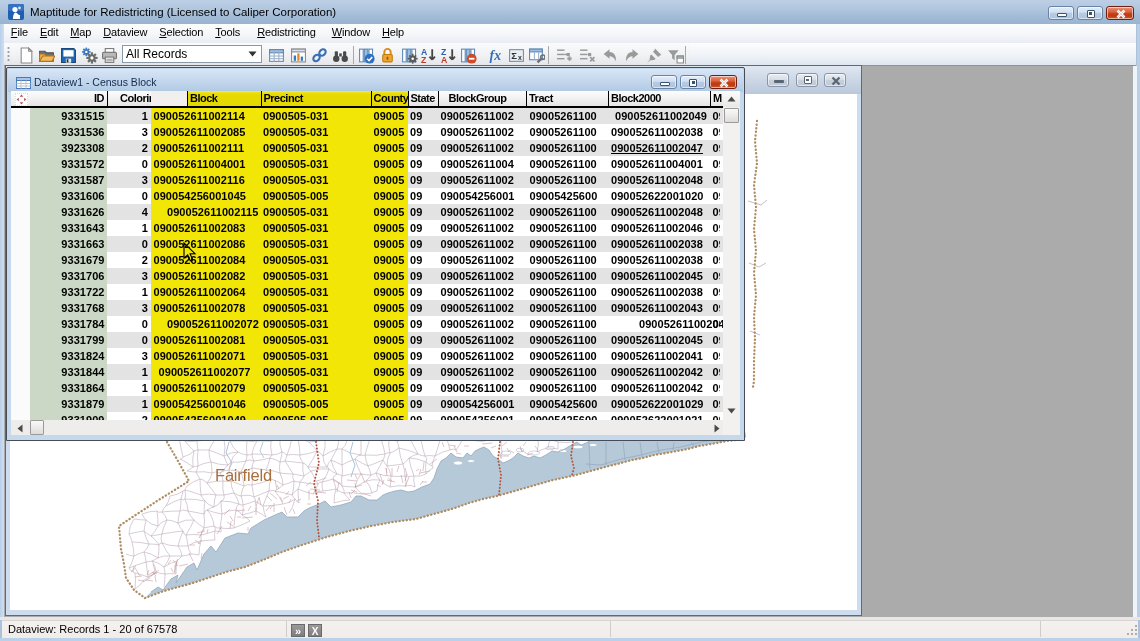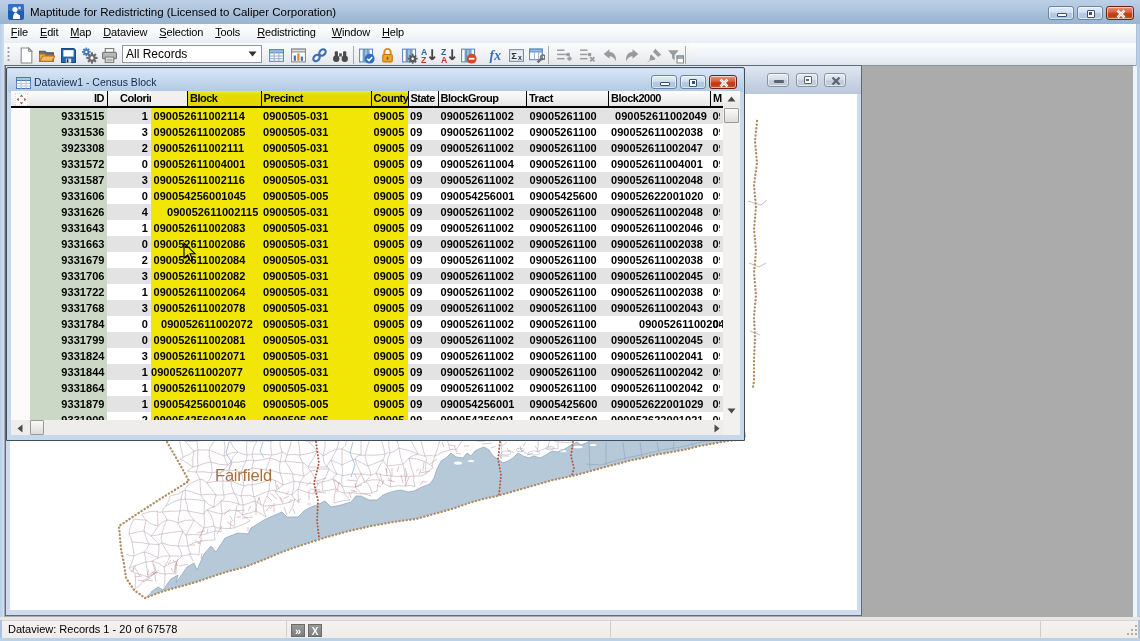--- a/index.html
+++ b/index.html
@@ -832,21 +832,21 @@
     </div>
 
 <div style="position:absolute;left:11px;top:91px;width:728.5px;height:344px;background:#f1f0ef;overflow:hidden">
 </div>
 <div class="h" style="left:30px;top:91px;width:77px;height:15.5px;background:linear-gradient(180deg,#fdfdfd 0%,#efeeee 60%,#e4e3e2 100%);border-left:1px solid #000;text-align:right;padding-right:3px;border-left:none;">ID</div>
     <div class="h" style="left:107px;top:91px;width:44px;height:15.5px;background:linear-gradient(180deg,#fdfdfd 0%,#efeeee 60%,#e4e3e2 100%);border-left:1px solid #000;text-align:left;padding-left:12px;overflow:hidden;">Coloring</div>
     <div class="h" style="left:151px;top:91px;width:109.5px;height:15.5px;background:linear-gradient(180deg,#f6ea30 0%,#e7da00 20%,#e4d700 100%);border-left:1px solid #000;text-align:left;padding-left:2px;overflow:hidden;margin-left:36px;">Block</div>
     <div class="h" style="left:260.5px;top:91px;width:110.0px;height:15.5px;background:linear-gradient(180deg,#f6ea30 0%,#e7da00 20%,#e4d700 100%);border-left:1px solid #000;text-align:left;padding-left:2px;overflow:hidden;">Precinct</div>
     <div class="h" style="left:370.5px;top:91px;width:37.0px;height:15.5px;background:linear-gradient(180deg,#f6ea30 0%,#e7da00 20%,#e4d700 100%);border-left:1px solid #000;text-align:left;padding-left:2px;overflow:hidden;">County</div>
     <div class="h" style="left:407.5px;top:91px;width:30.0px;height:15.5px;background:linear-gradient(180deg,#fdfdfd 0%,#efeeee 60%,#e4e3e2 100%);border-left:1px solid #000;text-align:left;padding-left:2px;overflow:hidden;">State</div>
-    <div class="h" style="left:437.5px;top:91px;width:88.5px;height:15.5px;background:linear-gradient(180deg,#fdfdfd 0%,#efeeee 60%,#e4e3e2 100%);border-left:1px solid #000;text-align:left;padding-left:2px;overflow:hidden;">BlockGroup</div>
+    <div class="h" style="left:437.5px;top:91px;width:88.5px;height:15.5px;background:linear-gradient(180deg,#fdfdfd 0%,#efeeee 60%,#e4e3e2 100%);border-left:1px solid #000;text-align:left;padding-left:10px;overflow:hidden;">BlockGroup</div>
     <div class="h" style="left:526px;top:91px;width:82px;height:15.5px;background:linear-gradient(180deg,#fdfdfd 0%,#efeeee 60%,#e4e3e2 100%);border-left:1px solid #000;text-align:left;padding-left:2px;overflow:hidden;">Tract</div>
     <div class="h" style="left:608px;top:91px;width:102px;height:15.5px;background:linear-gradient(180deg,#fdfdfd 0%,#efeeee 60%,#e4e3e2 100%);border-left:1px solid #000;text-align:left;padding-left:2px;overflow:hidden;">Block2000</div>
     <div class="h" style="left:710px;top:91px;width:13px;height:15.5px;background:linear-gradient(180deg,#fdfdfd 0%,#efeeee 60%,#e4e3e2 100%);border-left:1px solid #000;text-align:left;padding-left:2px;overflow:hidden;">M</div>
 
 <div style="position:absolute;left:11px;top:91px;width:19px;height:15.5px;background:linear-gradient(180deg,#fdfdfd,#e9e8e7)"></div>
 <svg style="position:absolute;left:14.5px;top:93px" width="13" height="13" viewBox="0 0 13 13">
       <rect x="0" y="0" width="13" height="13" fill="#fff" stroke="#d8b0b0" stroke-dasharray="1,1"></rect>
       <g fill="#a85252">
         <path d="M6.5 1.6 l1.8 2.2 h-3.6 z"></path>
         <path d="M6.5 11.4 l-1.8-2.2 h3.6 z"></path>
@@ -887,21 +887,21 @@
     <div class="c" style="left:608px;top:123.5px;width:102px;height:16px;text-align:left;padding-left:3px;">090052611002038</div>
     <div class="c" style="left:710px;top:123.5px;width:10px;height:16px;text-align:left;padding-left:2.5px;overflow:hidden">09</div>
     <div class="c" style="left:30px;top:139.5px;width:77px;height:16px;text-align:right;padding-right:2.5px;">3923308</div>
     <div class="c" style="left:107px;top:139.5px;width:44px;height:16px;text-align:right;padding-right:3px;">2</div>
     <div class="c" style="left:151px;top:139.5px;width:109.5px;height:16px;text-align:left;padding-left:2.5px;">090052611002111</div>
     <div class="c" style="left:260.5px;top:139.5px;width:110.0px;height:16px;text-align:left;padding-left:2.5px;">0900505-031</div>
     <div class="c" style="left:370.5px;top:139.5px;width:37.0px;height:16px;text-align:left;padding-left:3px;">09005</div>
     <div class="c" style="left:407.5px;top:139.5px;width:30.0px;height:16px;text-align:left;padding-left:2.5px;">09</div>
     <div class="c" style="left:437.5px;top:139.5px;width:88.5px;height:16px;text-align:left;padding-left:3px;">090052611002</div>
     <div class="c" style="left:526px;top:139.5px;width:82px;height:16px;text-align:left;padding-left:3.5px;">09005261100</div>
-    <div class="c" style="left:608px;top:139.5px;width:102px;height:16px;text-align:left;padding-left:3px;">090052611002047</div>
+    <div class="c" style="left:608px;top:139.5px;width:102px;height:16px;text-align:left;padding-left:3px;text-decoration:underline;">090052611002047</div>
     <div class="c" style="left:710px;top:139.5px;width:10px;height:16px;text-align:left;padding-left:2.5px;overflow:hidden">09</div>
     <div class="c" style="left:30px;top:155.5px;width:77px;height:16px;text-align:right;padding-right:2.5px;">9331572</div>
     <div class="c" style="left:107px;top:155.5px;width:44px;height:16px;text-align:right;padding-right:3px;">0</div>
     <div class="c" style="left:151px;top:155.5px;width:109.5px;height:16px;text-align:left;padding-left:2.5px;">090052611004001</div>
     <div class="c" style="left:260.5px;top:155.5px;width:110.0px;height:16px;text-align:left;padding-left:2.5px;">0900505-031</div>
     <div class="c" style="left:370.5px;top:155.5px;width:37.0px;height:16px;text-align:left;padding-left:3px;">09005</div>
     <div class="c" style="left:407.5px;top:155.5px;width:30.0px;height:16px;text-align:left;padding-left:2.5px;">09</div>
     <div class="c" style="left:437.5px;top:155.5px;width:88.5px;height:16px;text-align:left;padding-left:3px;">090052611004</div>
     <div class="c" style="left:526px;top:155.5px;width:82px;height:16px;text-align:left;padding-left:3.5px;">09005261100</div>
     <div class="c" style="left:608px;top:155.5px;width:102px;height:16px;text-align:left;padding-left:3px;">090052611004001</div>
@@ -991,21 +991,21 @@
     <div class="c" style="left:151px;top:299.5px;width:109.5px;height:16px;text-align:left;padding-left:2.5px;">090052611002078</div>
     <div class="c" style="left:260.5px;top:299.5px;width:110.0px;height:16px;text-align:left;padding-left:2.5px;">0900505-031</div>
     <div class="c" style="left:370.5px;top:299.5px;width:37.0px;height:16px;text-align:left;padding-left:3px;">09005</div>
     <div class="c" style="left:407.5px;top:299.5px;width:30.0px;height:16px;text-align:left;padding-left:2.5px;">09</div>
     <div class="c" style="left:437.5px;top:299.5px;width:88.5px;height:16px;text-align:left;padding-left:3px;">090052611002</div>
     <div class="c" style="left:526px;top:299.5px;width:82px;height:16px;text-align:left;padding-left:3.5px;">09005261100</div>
     <div class="c" style="left:608px;top:299.5px;width:102px;height:16px;text-align:left;padding-left:3px;">090052611002043</div>
     <div class="c" style="left:710px;top:299.5px;width:10px;height:16px;text-align:left;padding-left:2.5px;overflow:hidden">09</div>
     <div class="c" style="left:30px;top:315.5px;width:77px;height:16px;text-align:right;padding-right:2.5px;">9331784</div>
     <div class="c" style="left:107px;top:315.5px;width:44px;height:16px;text-align:right;padding-right:3px;">0</div>
-    <div class="c" style="left:151px;top:315.5px;width:109.5px;height:16px;text-align:left;padding-left:10px;">090052611002072</div>
+    <div class="c" style="left:151px;top:315.5px;width:109.5px;height:16px;text-align:left;padding-left:16px;">090052611002072</div>
     <div class="c" style="left:260.5px;top:315.5px;width:110.0px;height:16px;text-align:left;padding-left:2.5px;">0900505-031</div>
     <div class="c" style="left:370.5px;top:315.5px;width:37.0px;height:16px;text-align:left;padding-left:3px;">09005</div>
     <div class="c" style="left:407.5px;top:315.5px;width:30.0px;height:16px;text-align:left;padding-left:2.5px;">09</div>
     <div class="c" style="left:437.5px;top:315.5px;width:88.5px;height:16px;text-align:left;padding-left:3px;">090052611002</div>
     <div class="c" style="left:526px;top:315.5px;width:82px;height:16px;text-align:left;padding-left:3.5px;">09005261100</div>
     <div class="c" style="left:636px;top:315.5px;width:102px;height:16px;text-align:left;padding-left:3px;">090052611002040</div>
     <div class="c" style="left:710px;top:315.5px;width:10px;height:16px;text-align:left;padding-left:2.5px;overflow:hidden">09</div>
     <div class="c" style="left:30px;top:331.5px;width:77px;height:16px;text-align:right;padding-right:2.5px;">9331799</div>
     <div class="c" style="left:107px;top:331.5px;width:44px;height:16px;text-align:right;padding-right:3px;">0</div>
     <div class="c" style="left:151px;top:331.5px;width:109.5px;height:16px;text-align:left;padding-left:2.5px;">090052611002081</div>
@@ -1021,21 +1021,21 @@
     <div class="c" style="left:151px;top:347.5px;width:109.5px;height:16px;text-align:left;padding-left:2.5px;">090052611002071</div>
     <div class="c" style="left:260.5px;top:347.5px;width:110.0px;height:16px;text-align:left;padding-left:2.5px;">0900505-031</div>
     <div class="c" style="left:370.5px;top:347.5px;width:37.0px;height:16px;text-align:left;padding-left:3px;">09005</div>
     <div class="c" style="left:407.5px;top:347.5px;width:30.0px;height:16px;text-align:left;padding-left:2.5px;">09</div>
     <div class="c" style="left:437.5px;top:347.5px;width:88.5px;height:16px;text-align:left;padding-left:3px;">090052611002</div>
     <div class="c" style="left:526px;top:347.5px;width:82px;height:16px;text-align:left;padding-left:3.5px;">09005261100</div>
     <div class="c" style="left:608px;top:347.5px;width:102px;height:16px;text-align:left;padding-left:3px;">090052611002041</div>
     <div class="c" style="left:710px;top:347.5px;width:10px;height:16px;text-align:left;padding-left:2.5px;overflow:hidden">09</div>
     <div class="c" style="left:30px;top:363.5px;width:77px;height:16px;text-align:right;padding-right:2.5px;">9331844</div>
     <div class="c" style="left:107px;top:363.5px;width:44px;height:16px;text-align:right;padding-right:3px;">1</div>
-    <div class="c" style="left:151px;top:363.5px;width:109.5px;height:16px;text-align:left;padding-left:0;">090052611002077</div>
+    <div class="c" style="left:141px;top:363.5px;width:109.5px;height:16px;text-align:right;padding-left:0;">090052611002077</div>
     <div class="c" style="left:260.5px;top:363.5px;width:110.0px;height:16px;text-align:left;padding-left:2.5px;">0900505-031</div>
     <div class="c" style="left:370.5px;top:363.5px;width:37.0px;height:16px;text-align:left;padding-left:3px;">09005</div>
     <div class="c" style="left:407.5px;top:363.5px;width:30.0px;height:16px;text-align:left;padding-left:2.5px;">09</div>
     <div class="c" style="left:437.5px;top:363.5px;width:88.5px;height:16px;text-align:left;padding-left:3px;">090052611002</div>
     <div class="c" style="left:526px;top:363.5px;width:82px;height:16px;text-align:left;padding-left:3.5px;">09005261100</div>
     <div class="c" style="left:608px;top:363.5px;width:102px;height:16px;text-align:left;padding-left:3px;">090052611002042</div>
     <div class="c" style="left:710px;top:363.5px;width:10px;height:16px;text-align:left;padding-left:2.5px;overflow:hidden">09</div>
     <div class="c" style="left:30px;top:379.5px;width:77px;height:16px;text-align:right;padding-right:2.5px;">9331864</div>
     <div class="c" style="left:107px;top:379.5px;width:44px;height:16px;text-align:right;padding-right:3px;">1</div>
     <div class="c" style="left:151px;top:379.5px;width:109.5px;height:16px;text-align:left;padding-left:2.5px;">090052611002079</div>

